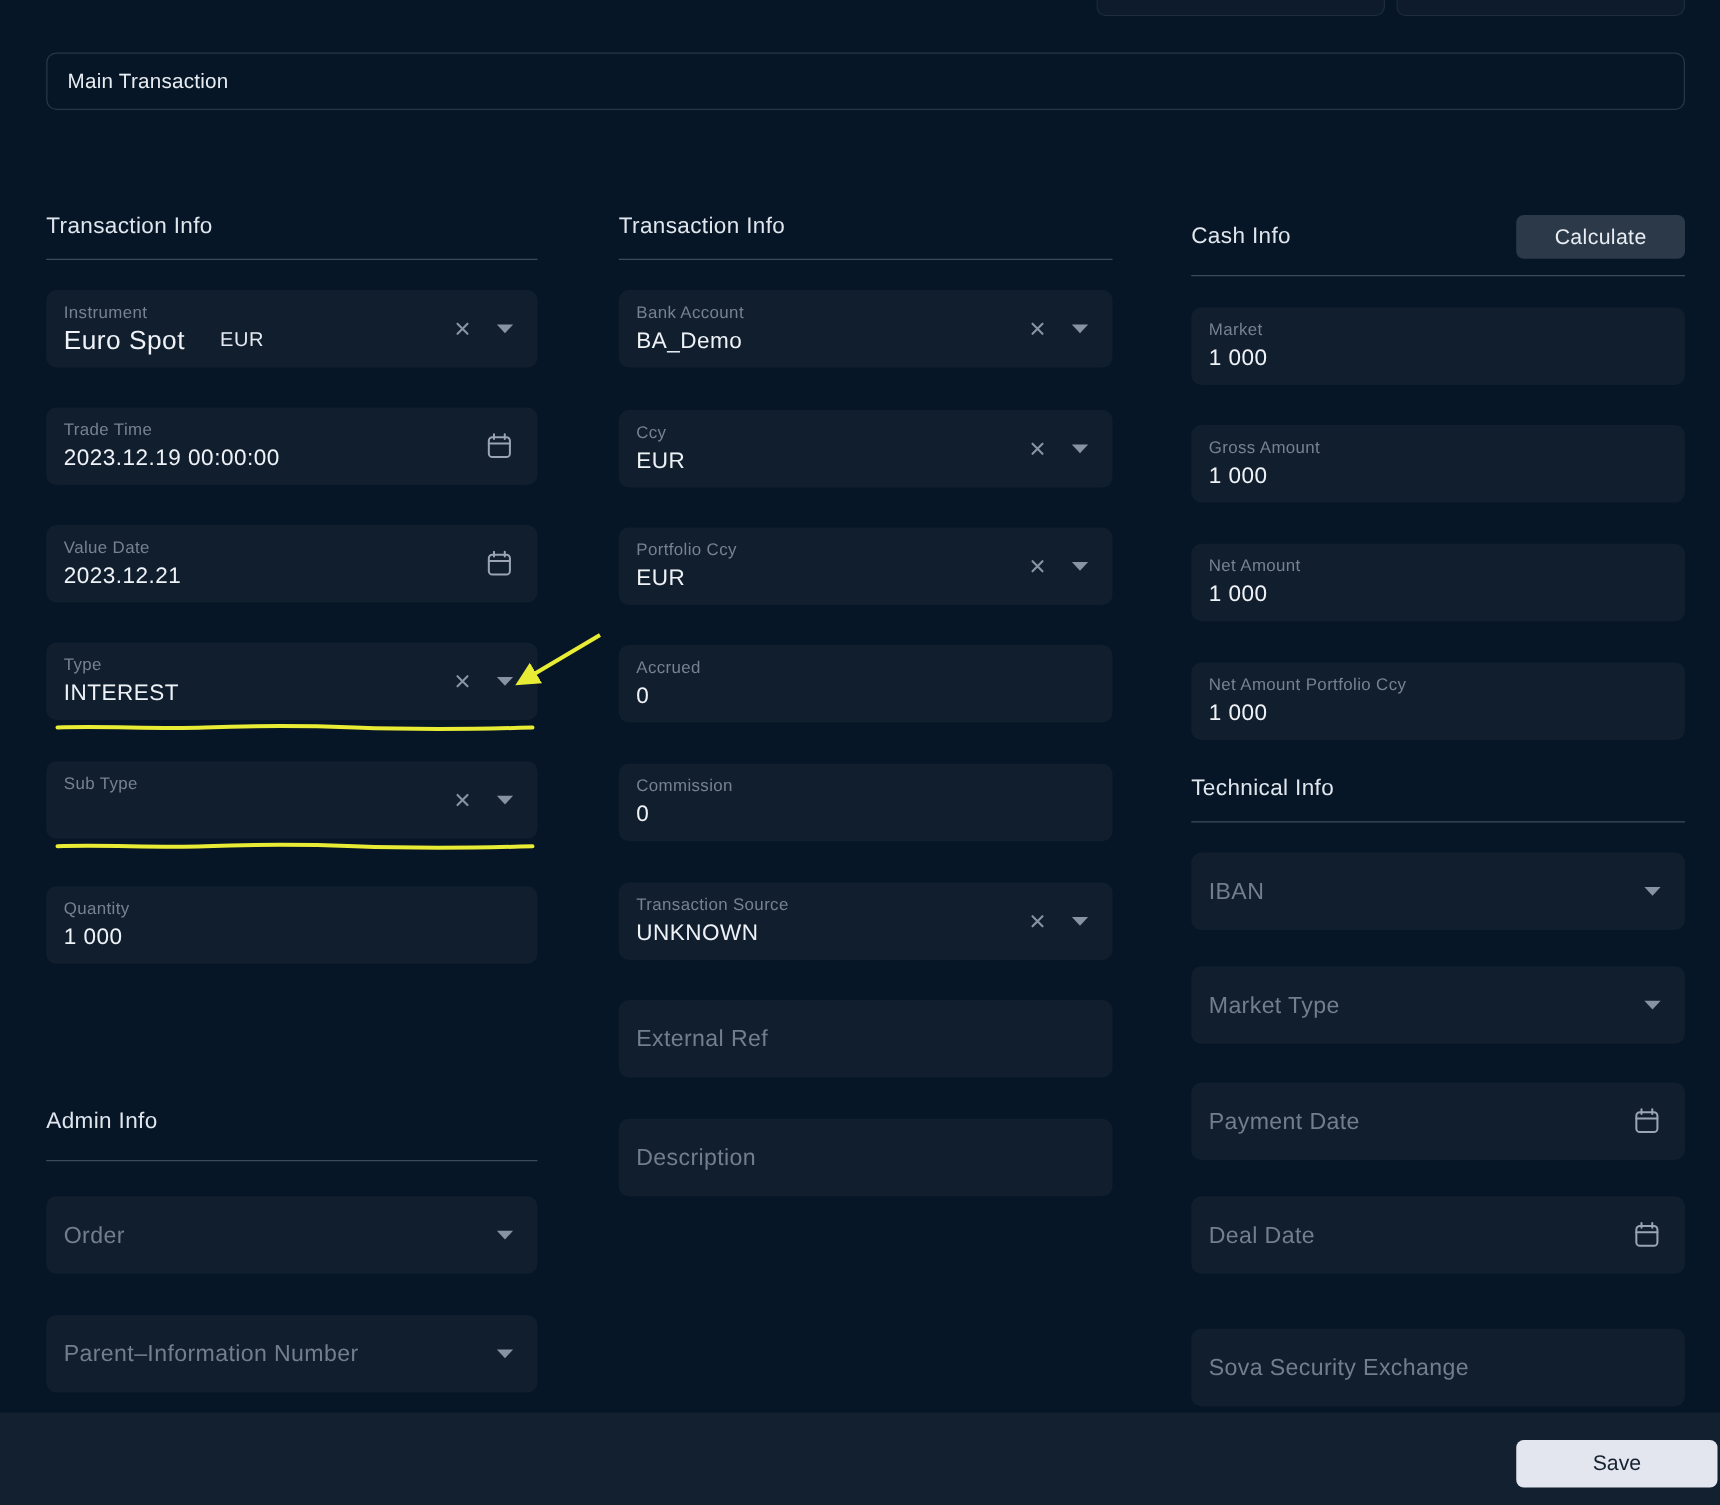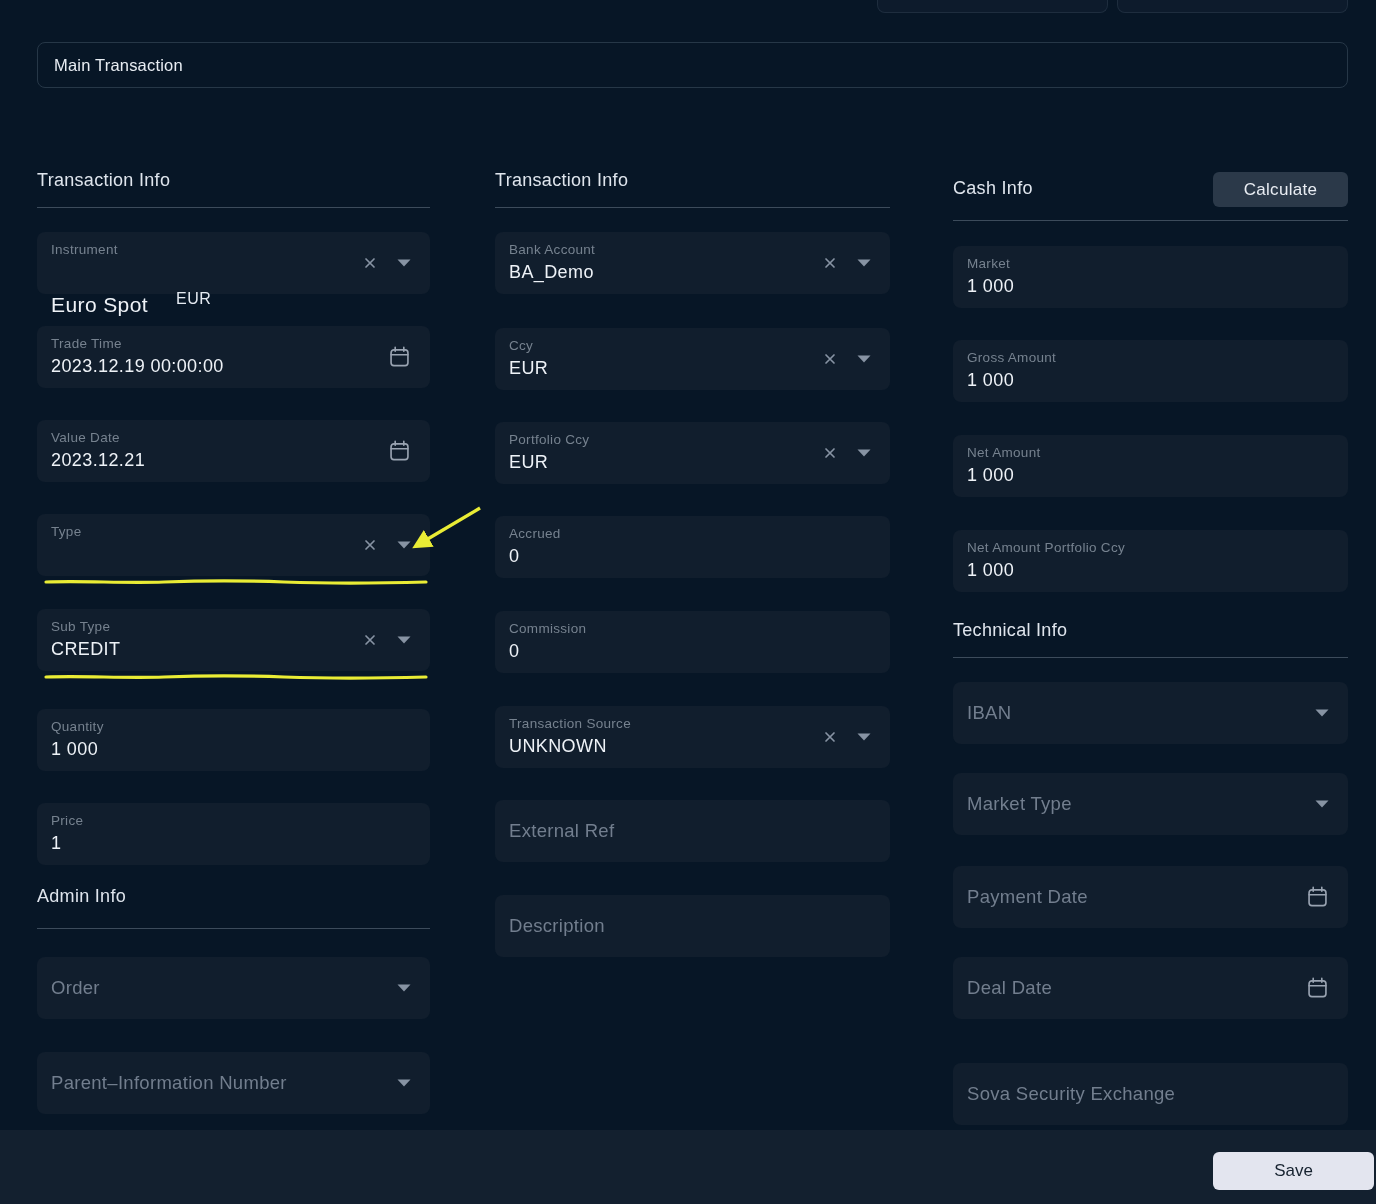--- a/index.html
+++ b/index.html
@@ -19,21 +19,21 @@
   .col-left{left:37px;width:393px;}
   .col-mid{left:495px;width:395px;}
   .col-right{left:953px;width:395px;}
 
   .section-h{position:absolute;left:0;font-size:18px;color:#dfe5ed;font-weight:500;letter-spacing:.3px;}
   .divider{position:absolute;left:0;right:0;height:1px;background:rgba(148,162,178,.38);}
 
   .field{position:absolute;left:0;right:0;height:62px;background:#111e2d;border-radius:8px;
          box-sizing:border-box;padding:9px 14px 0;}
   .flabel{font-size:13.5px;color:#76828f;letter-spacing:.3px;line-height:17px;}
-  .fvrow{display:flex;align-items:flex-start;margin-top:32px;}
+  .fvrow{display:flex;align-items:center;}
   .fvalue{font-size:18px;color:#eef2f7;letter-spacing:.4px;line-height:27px;margin-top:1px;}
   .fvalue.big{font-size:21px;line-height:28px;}
   .fsec{font-size:16px;color:#e4eaf1;margin-left:28px;letter-spacing:.5px;}
 
   .field.ph-field{display:flex;align-items:center;padding:0 14px;}
   .ph{font-size:18.5px;color:#727e8e;letter-spacing:.3px;}
 
   .icon{position:absolute;top:50%;transform:translateY(-50%);display:flex;align-items:center;}
   .icon.x{right:54px;}
   .icon.caret{right:18px;}
@@ -101,62 +101,58 @@
       <span class="icon cal">
         <svg width="23" height="24" viewBox="0 0 24 25" fill="none" stroke="#9aa4b2" stroke-width="1.7" stroke-linecap="round">
             <rect x="3.2" y="5" width="17.6" height="16.5" rx="3"></rect>
             <path d="M7.5 2.5v4M16.5 2.5v4M3.2 10.2h17.6"></path>
           </svg>
       </span>
     </div>
 
     <div class="field" style="top:514px">
       <div class="flabel">Type</div>
+      <div class="fvalue">INTEREST</div>
       <span class="icon x">
         <svg width="12" height="12" viewBox="0 0 12 12">
             <path d="M2 2l8 8M10 2l-8 8" stroke="#8793a3" stroke-width="1.7" stroke-linecap="round"></path>
           </svg>
       </span>
       <span class="icon caret">
         <svg width="16" height="9" viewBox="0 0 16 9">
             <path d="M1.5 1l6.5 7 6.5-7z" fill="#8793a3"></path>
           </svg>
       </span>
     </div>
     <svg class="annot" style="left:7px;top:578px" width="384" height="8">
       <path d="M2 4 C 40 2.5, 80 5.5, 120 4 S 200 2.5, 240 4 S 330 5.5, 382 4" stroke="#e9ec35" stroke-width="3.2" fill="none" stroke-linecap="round"></path>
     </svg>
 
     <div class="field" style="top:609px">
       <div class="flabel">Sub Type</div>
-      <div class="fvalue">CREDIT</div>
       <span class="icon x">
         <svg width="12" height="12" viewBox="0 0 12 12">
             <path d="M2 2l8 8M10 2l-8 8" stroke="#8793a3" stroke-width="1.7" stroke-linecap="round"></path>
           </svg>
       </span>
       <span class="icon caret">
         <svg width="16" height="9" viewBox="0 0 16 9">
             <path d="M1.5 1l6.5 7 6.5-7z" fill="#8793a3"></path>
           </svg>
       </span>
     </div>
     <svg class="annot" style="left:7px;top:673px" width="384" height="8">
       <path d="M2 4 C 40 2.5, 80 5.5, 120 4 S 200 2.5, 240 4 S 330 5.5, 382 4" stroke="#e9ec35" stroke-width="3.2" fill="none" stroke-linecap="round"></path>
     </svg>
 
     <div class="field" style="top:709px">
       <div class="flabel">Quantity</div>
       <div class="fvalue">1 000</div>
     </div>
 
-    <div class="field" style="top:803px">
-      <div class="flabel">Price</div>
-      <div class="fvalue">1</div>
-    </div>
 
     <div class="section-h" style="top:886px">Admin Info</div>
     <div class="divider" style="top:928px"></div>
 
     <div class="field ph-field" style="top:957px">
       <span class="ph">Order</span>
       <span class="icon caret">
         <svg width="16" height="9" viewBox="0 0 16 9">
             <path d="M1.5 1l6.5 7 6.5-7z" fill="#8793a3"></path>
           </svg>

